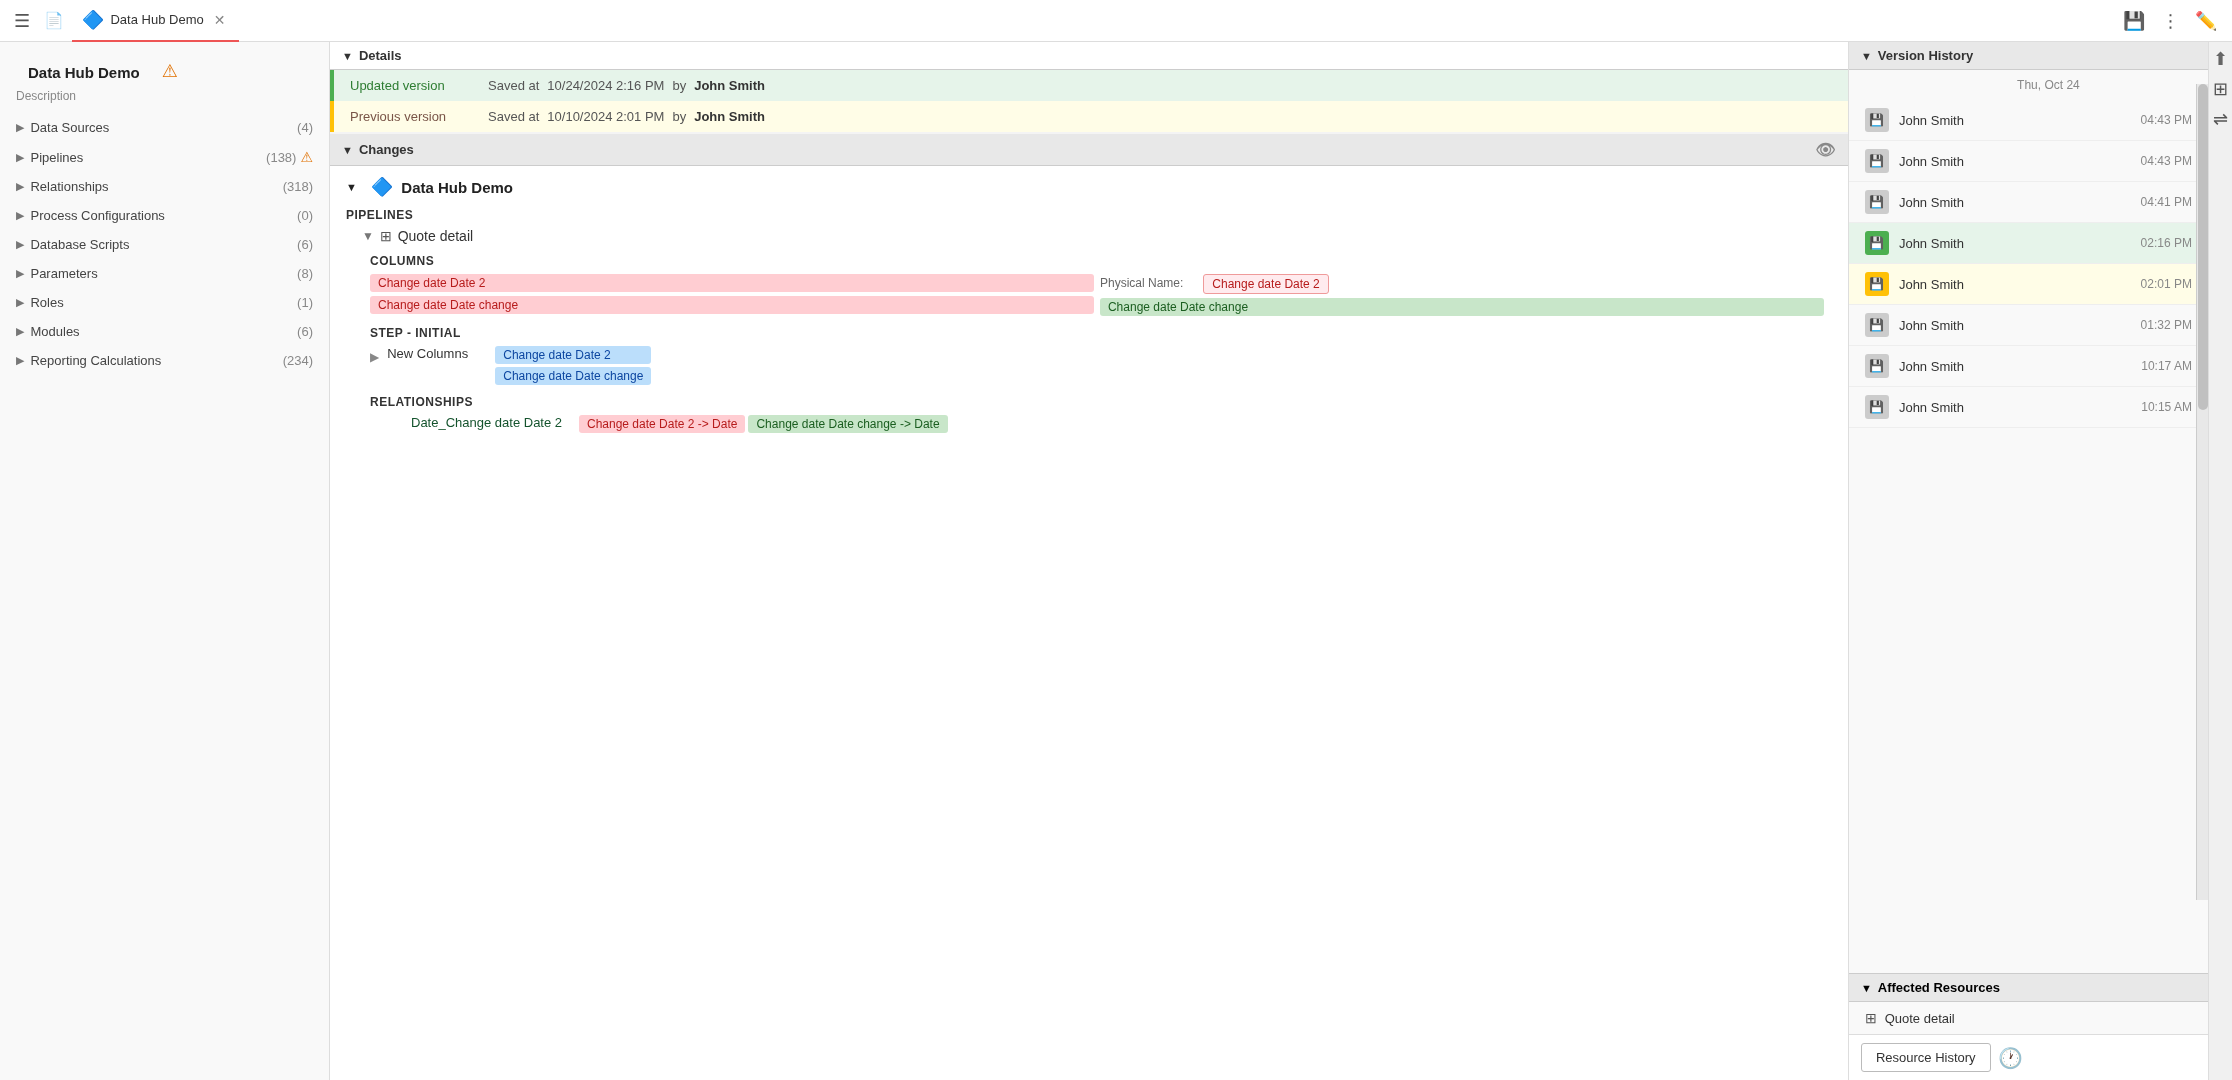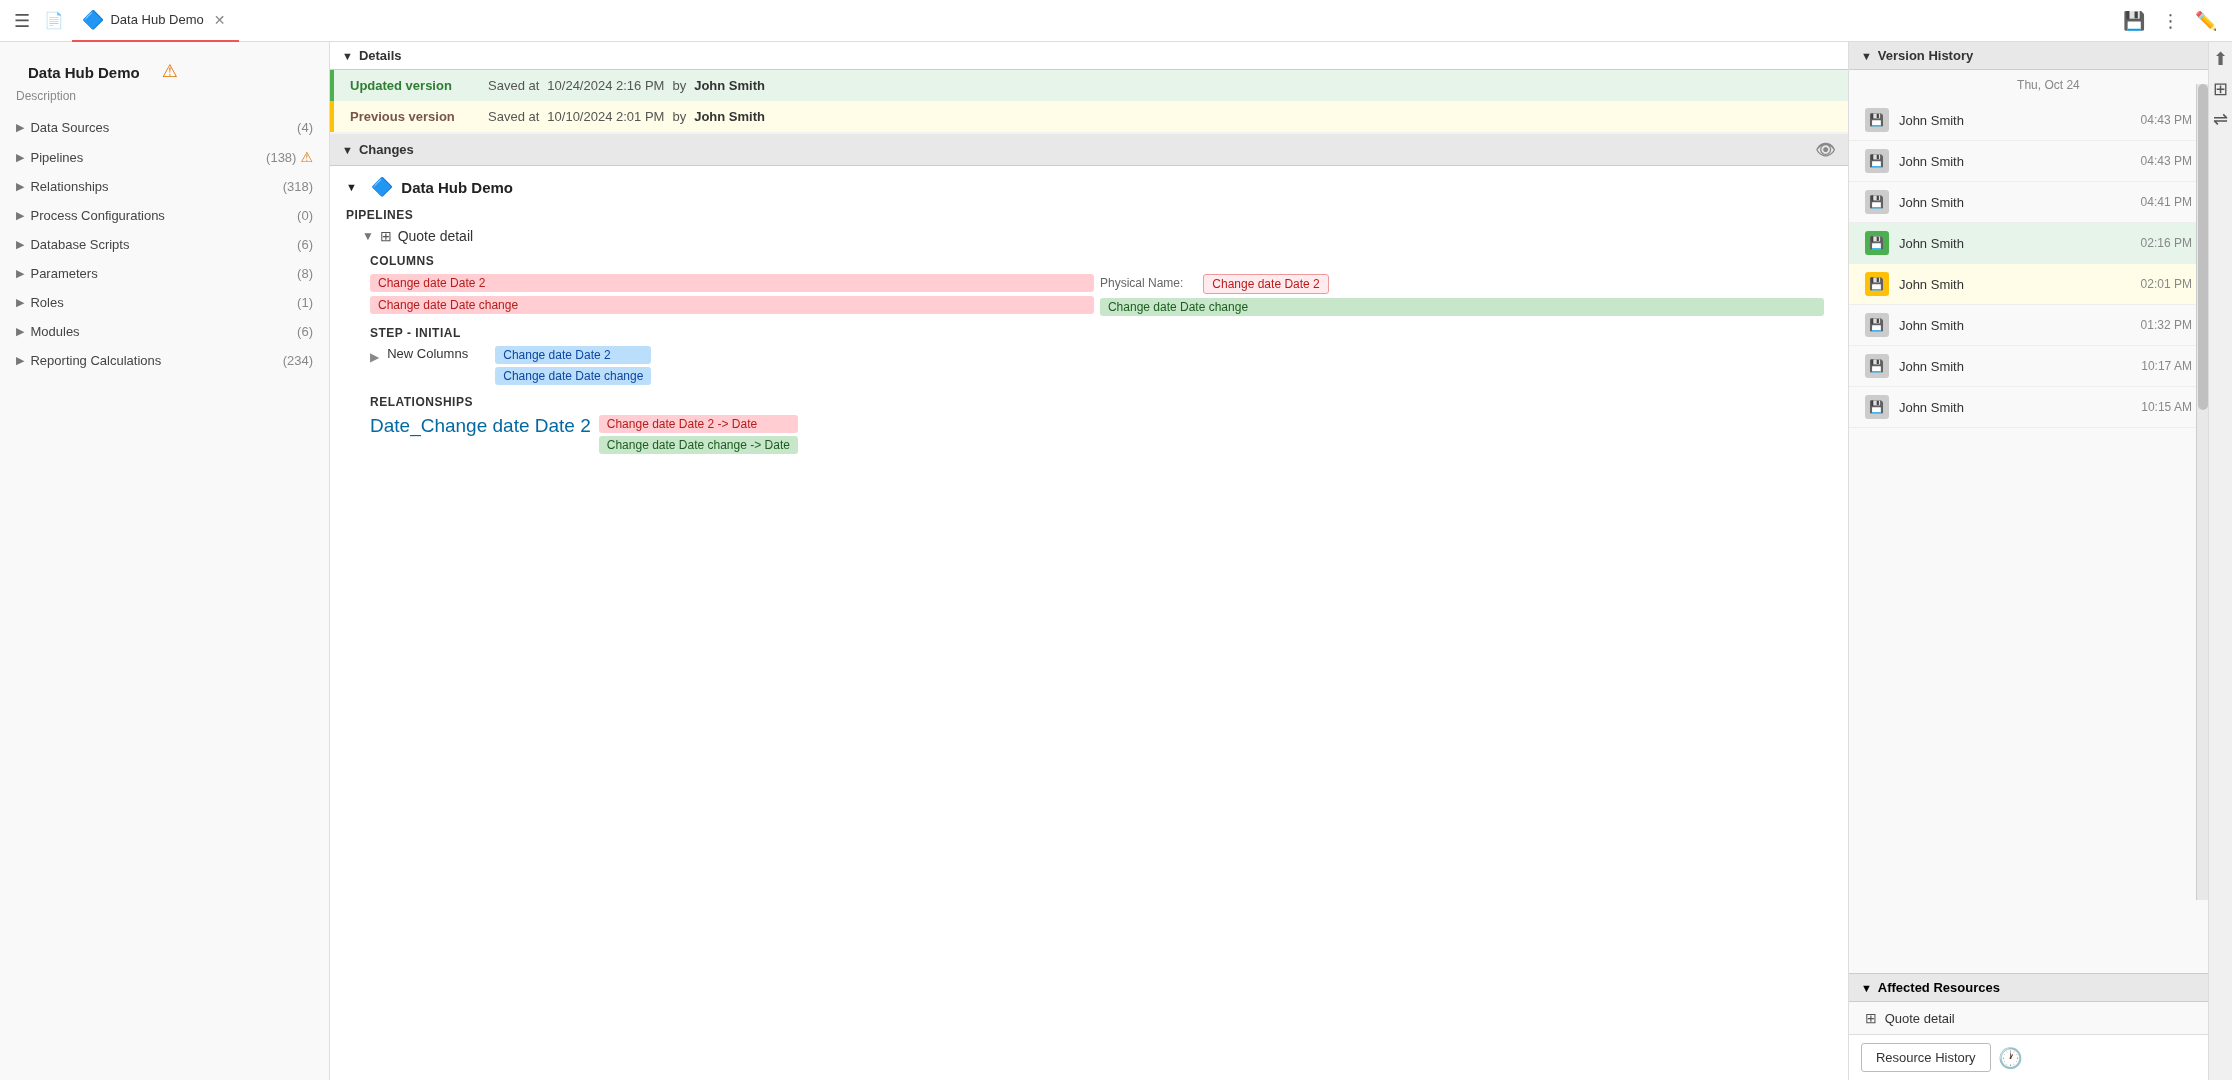--- a/index.html
+++ b/index.html
@@ -35,43 +35,43 @@
 
     
     .center-panel { flex: 1; background: #f4f4f4; display: flex; flex-direction: column; overflow: hidden; }
     .section-header { display: flex; align-items: center; background: #e8e8e8; padding: 6px 12px; border-bottom: 1px solid #ccc; font-weight: 600; font-size: 13px; color: #333; }
     .section-arrow { margin-right: 6px; font-size: 11px; cursor: pointer; }
     .section-icon-btn { margin-left: auto; color: #888; cursor: pointer; font-size: 16px; }
 
     .details-panel { background: #fff; }
     .details-row-green { background: #e6f4ea; display: flex; align-items: center; padding: 8px 16px; border-left: 4px solid #4caf50; gap: 8px; }
     .details-row-yellow { background: #fffde7; display: flex; padding: 8px 16px; border-left: 4px solid #ffc107; gap: 8px; }
-    .version-badge { font-weight: 700; font-size: 13px; min-width: 130px; }
+    .version-badge { font-weight: 400; font-size: 13px; min-width: 130px; }
     .version-badge-updated { color: #2e7d32; }
     .details-text { color: #555; font-size: 13px; }
     .details-user { font-weight: 600; color: #333; }
 
     .changes-panel { flex: 1; overflow-y: auto; background: #fff; padding: 10px 16px; }
     .change-hub-header { display: flex; align-items: center; gap: 8px; font-size: 15px; font-weight: 600; color: #222; margin-bottom: 10px; }
     .change-hub-icon { color: #2a6eb5; font-size: 18px; }
     .change-section-title { font-size: 12px; font-weight: 700; color: #333; text-transform: uppercase; letter-spacing: 0.5px; margin: 10px 0 6px; }
     .pipeline-name { font-size: 14px; font-weight: 500; color: #333; }
     .columns-grid { display: grid; grid-template-columns: 1fr 1fr; gap: 6px; margin-bottom: 10px; }
     .col-left { display: flex; flex-direction: column; gap: 4px; }
     .col-right { display: flex; flex-direction: column; gap: 4px; }
     .tag-red { background: #ffcdd2; color: #b71c1c; padding: 2px 8px; border-radius: 3px; font-size: 12px; display: inline-block; }
     .tag-red-outline { background: #ffebee; color: #b71c1c; border: 1px solid #ef9a9a; padding: 2px 8px; border-radius: 3px; font-size: 12px; display: inline-block; }
     .tag-green { background: #c8e6c9; color: #1b5e20; padding: 2px 8px; border-radius: 3px; font-size: 12px; display: inline-block; }
     .tag-blue { background: #bbdefb; color: #0d47a1; padding: 2px 8px; border-radius: 3px; font-size: 12px; display: inline-block; }
     .step-row { display: flex; align-items: flex-start; gap: 8px; margin-bottom: 8px; }
     .step-arrow { margin-top: 4px; color: #888; font-size: 12px; }
     .step-cols { display: flex; flex-direction: column; gap: 3px; }
     .rel-row { display: flex; align-items: flex-start; gap: 8px; margin-bottom: 6px; }
-    .rel-label { min-width: 160px; font-size: 19px; color: #0369a1; }
-    .rel-values { display: flex; flex-direction: column; gap: 3px; }
+    .rel-label { min-width: 160px; font-size: 13px; color: #14532d; margin-left: 41px; }
+    .rel-values { display: flex; flex-direction: row; gap: 3px; }
     .phys-label { font-size: 12px; color: #666; margin-bottom: 2px; }
 
     
     .right-panel { width: 360px; background: #f9f9f9; border-left: 1px solid #ddd; display: flex; flex-direction: column; overflow: hidden; position: relative; }
 
     .version-history { flex: 1; overflow-y: auto; padding: 0; }
     .vh-date { text-align: center; font-size: 12px; color: #888; padding: 8px 0; font-weight: 500; margin-left: 40px; }
     .vh-item { display: flex; align-items: center; padding: 8px 16px; gap: 10px; border-bottom: 1px solid #eee; cursor: pointer; }
     .vh-item-green { background: #e6f4ea; }
     .vh-item-yellow { background: #fffde7; }

